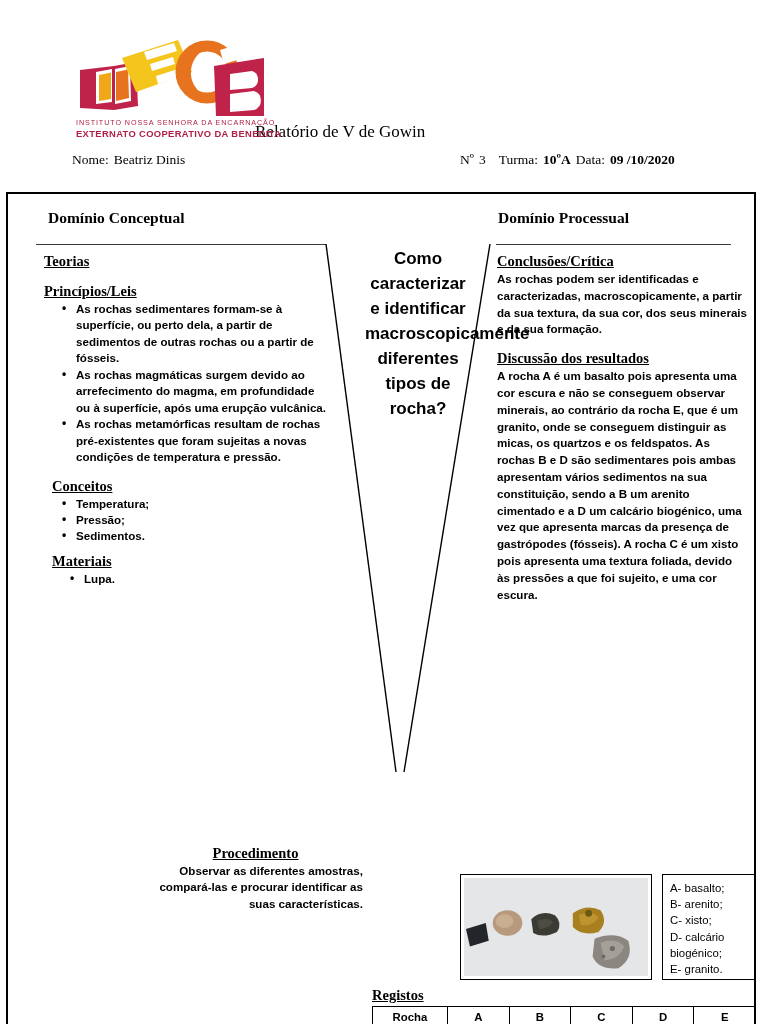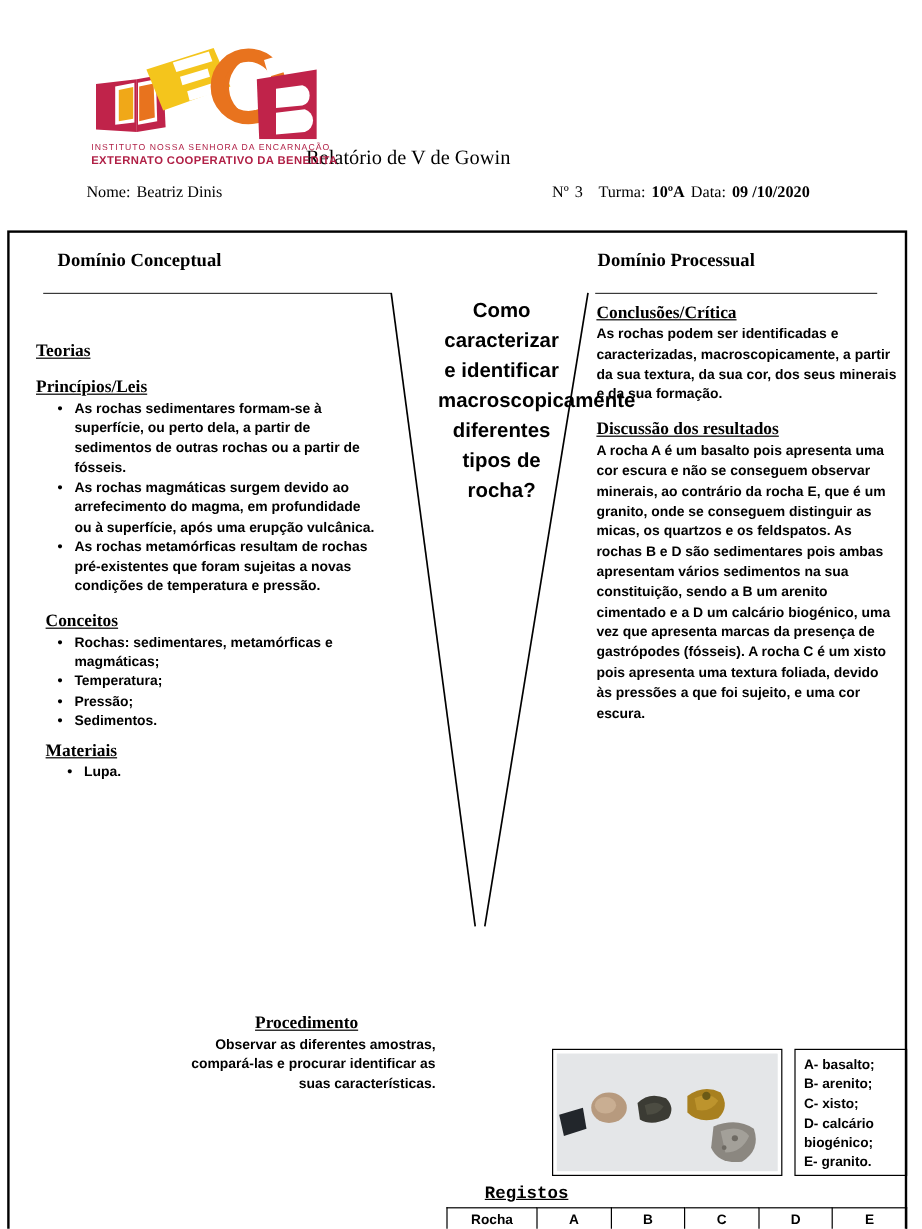--- a/index.html
+++ b/index.html
@@ -110,23 +110,22 @@
   #v-shape {
     position: absolute;
     left: 310px; top: 48px;
     width: 180px; height: 540px;
     pointer-events: none;
   }
 
   
   #left-col {
     position: absolute;
-    left: 22px; top: 58px;
+    left: 36px; top: 58px;
     width: 285px;
-    margin-top: 32px;
   }
   .sec-head {
     font-family: "Liberation Serif", serif;
     font-weight: bold;
     font-size: 14.5px;
     text-decoration: underline;
     display: inline-block;
     margin: 0 0 1px 0;
   }
   .sec-head.indent { margin-left: 8px; }
@@ -209,33 +208,32 @@
   
   #legend-box {
     position: absolute;
     left: 654px; top: 680px;
     width: 94px; height: 106px;
     border: 1px solid #000;
     box-sizing: border-box;
     padding: 5px 0 0 7px;
     font-family: "Liberation Sans", sans-serif;
     font-size: 11.4px;
-    font-weight: bold;
+    font-weight: normal;
     line-height: 1.42;
   }
 
   
   #registos-head {
     position: absolute;
     left: 364px; top: 793px;
-    font-family: Liberation Mono, monospace;
+    font-family: Liberation Serif, serif;
     font-weight: bold;
     font-size: 14.5px;
     text-decoration: underline;
-    margin-left: 32px;
   }
   #registos-table {
     position: absolute;
     left: 364px; top: 812px;
     width: 384px;
     border-collapse: collapse;
     table-layout: fixed;
   }
   #registos-table td {
     border: 1px solid #000;
@@ -317,21 +315,20 @@
       <ul class="b">
         <li>As rochas sedimentares formam-se à superfície, ou perto dela, a partir de sedimentos de outras rochas ou a partir de fósseis.</li>
         <li>As rochas magmáticas surgem devido ao arrefecimento do magma, em profundidade ou à superfície, após uma erupção vulcânica.</li>
         <li>As rochas metamórficas resultam de rochas pré-existentes que foram sujeitas a novas condições de temperatura e pressão.</li>
       </ul>
     </div>
 
     <div class="blk-tight">
       <div class="sec-head indent">Conceitos</div>
       <ul class="b">
-        <li>Rochas: sedimentares, metamórficas e magmáticas;</li>
         <li>Temperatura;</li>
         <li>Pressão;</li>
         <li>Sedimentos.</li>
       </ul>
     </div>
 
     <div class="blk">
       <div class="sec-head indent">Materiais</div>
       <ul class="b" style="padding-left:40px">
         <li>Lupa.</li>

